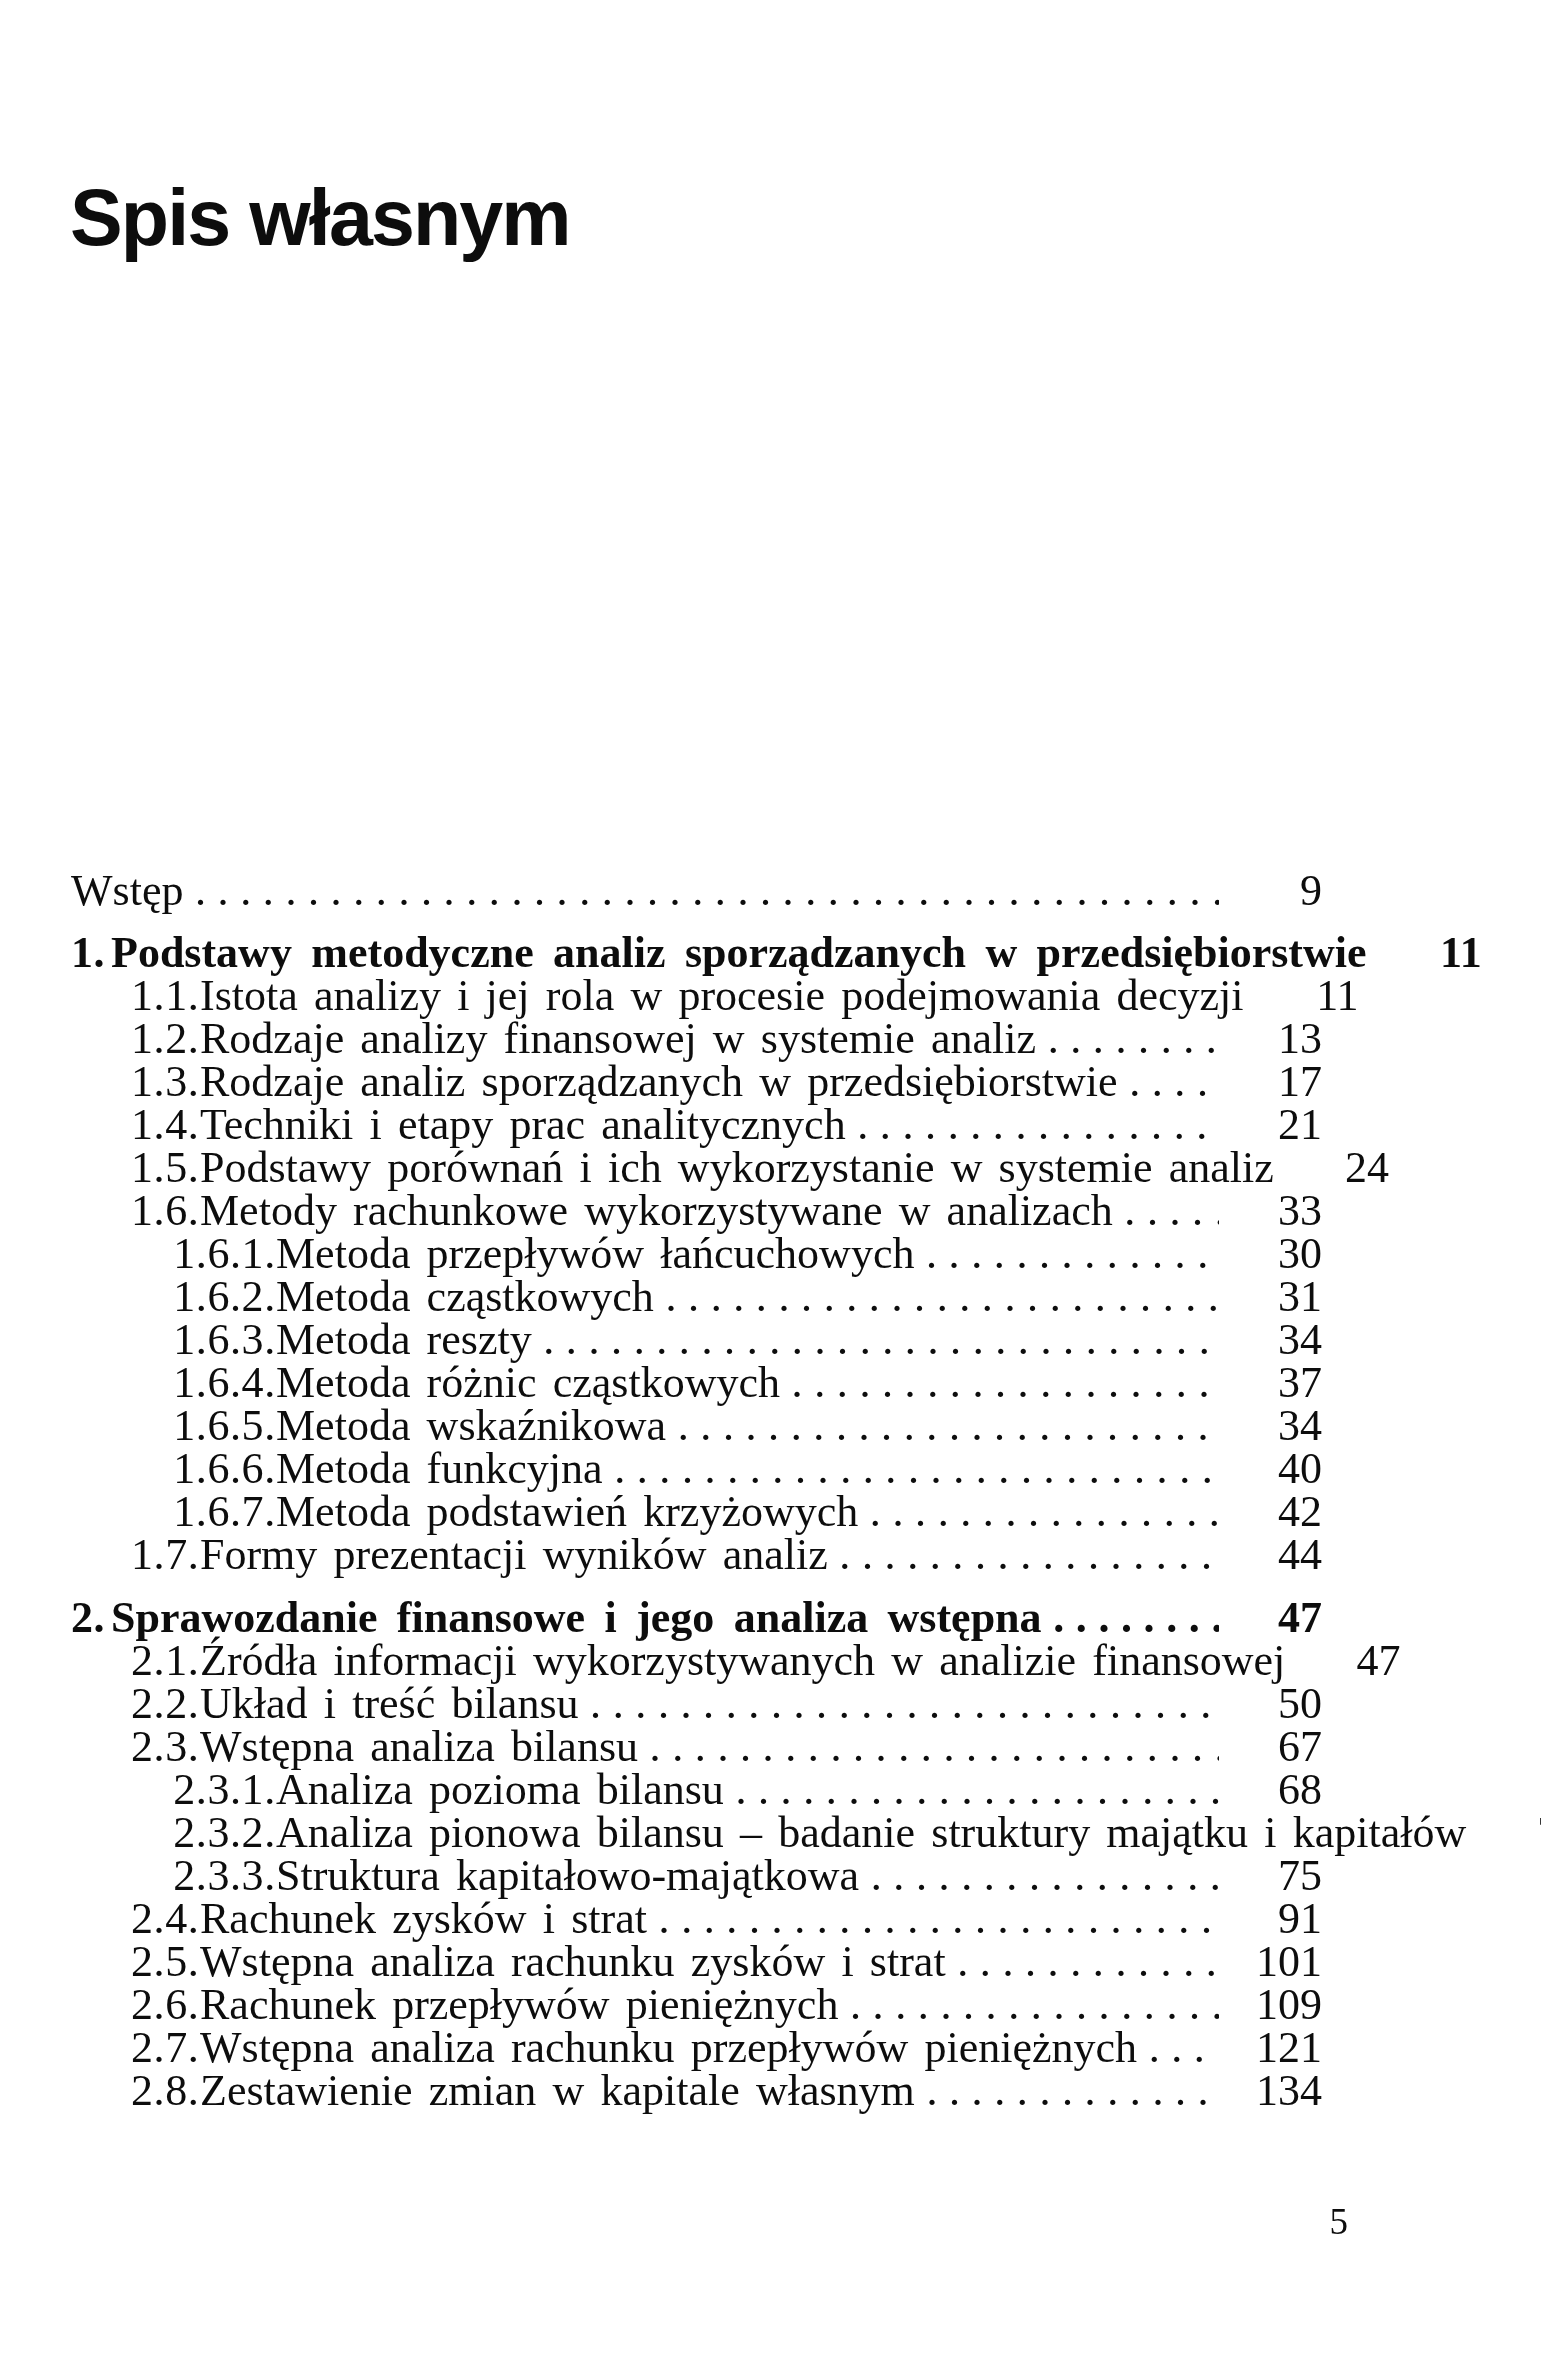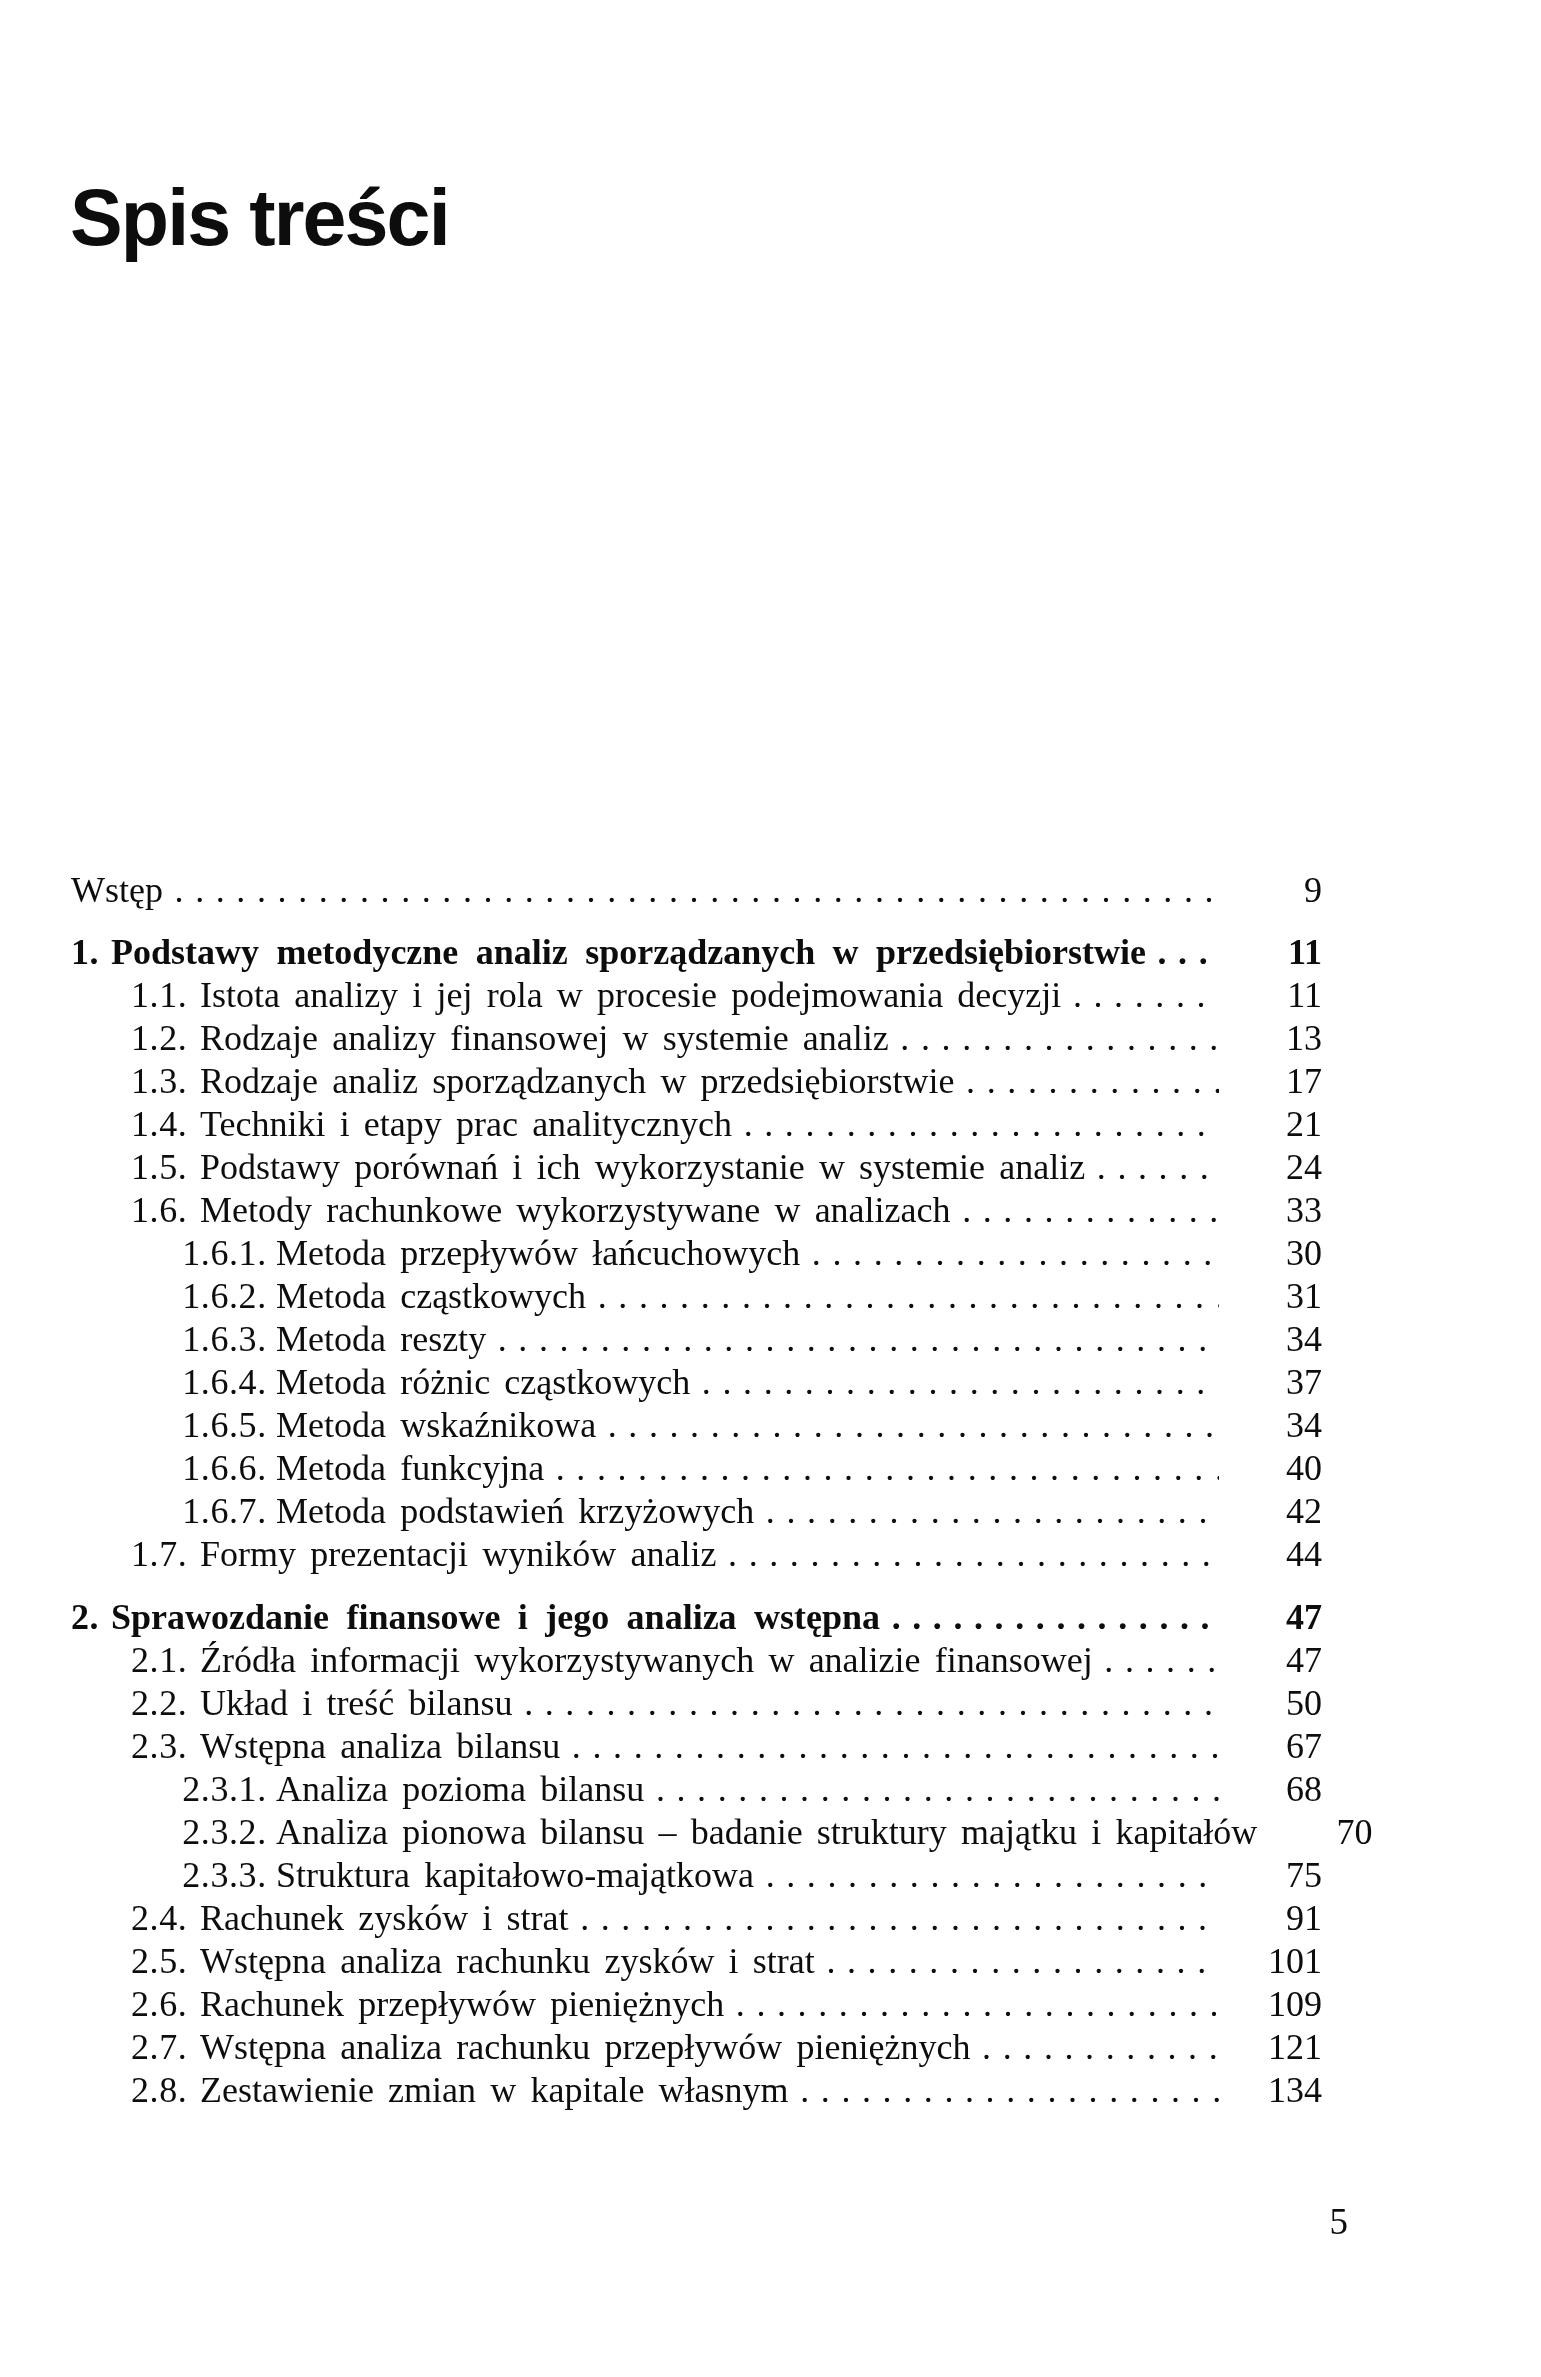--- a/index.html
+++ b/index.html
@@ -25,21 +25,21 @@
     font-size: 79px;
     letter-spacing: -1.9px;
     line-height: 84px;
     white-space: nowrap;
   }
   .toc {
     position: absolute;
     left: 71px;
     top: 869px;
     width: 1251px;
-    font-size: 36px;
+    font-size: 44px;
   }
   .row {
     display: flex;
     align-items: baseline;
     line-height: 43px;
     white-space: nowrap;
   }
   .row .num {
     flex: none;
     letter-spacing: 0.6px;
@@ -77,21 +77,21 @@
     right: 194px;
     font-size: 37px;
     line-height: 43px;
   }
 </style>
 </head>
 <body>
 
 <div class="page">
 
-  <h1 class="title">Spis treści</h1>
+  <h1 class="title">Spis własnym</h1>
 
   <div class="toc" id="toc-list">
   <div class="row lvl0">
 
     <span class="label">Wstęp</span>
     <span class="leader"></span>
     <span class="pagenum">9</span>
   </div>
 
   <div class="row lvl0 chapter gap">

